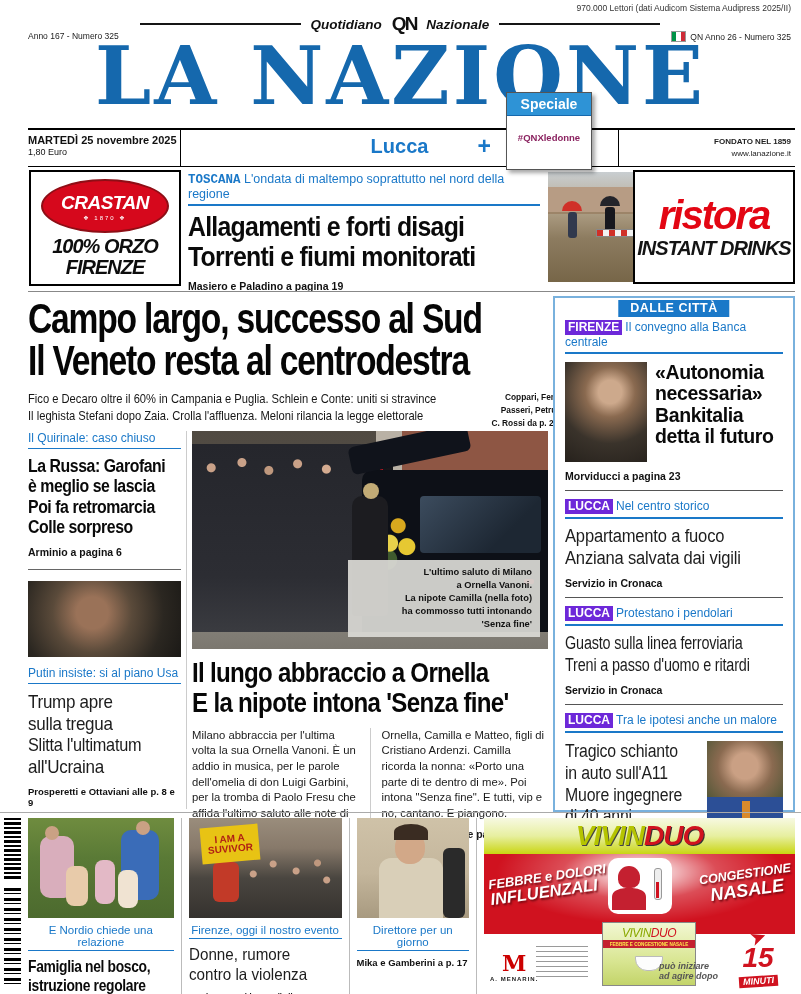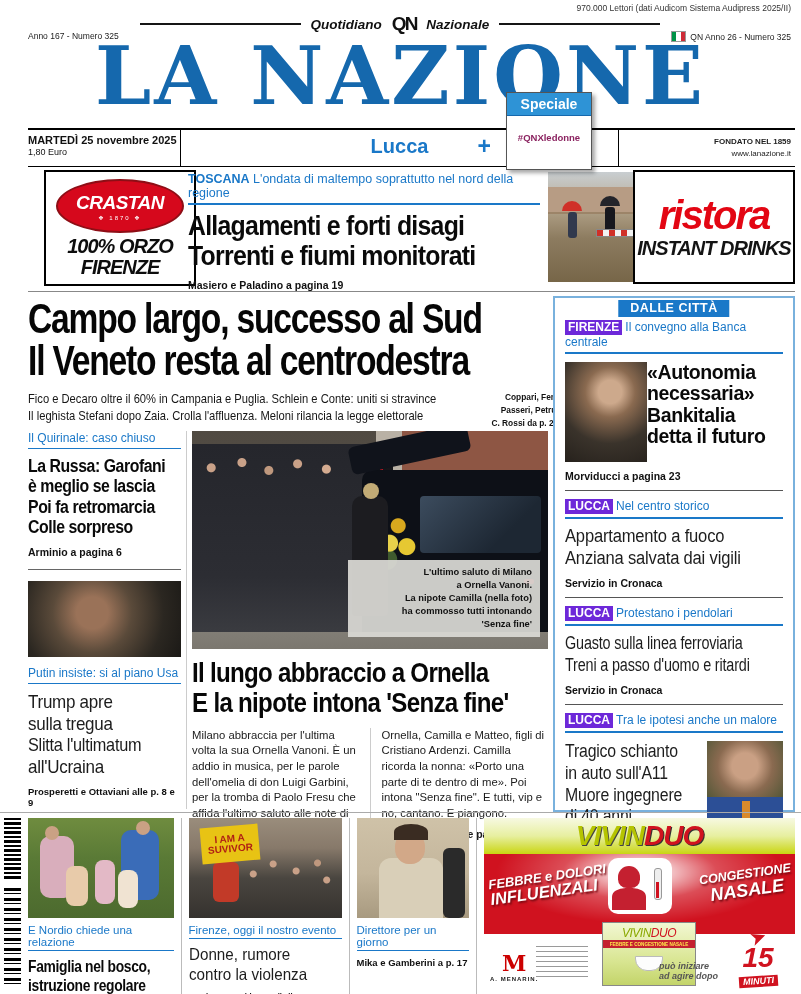--- a/index.html
+++ b/index.html
@@ -32,29 +32,29 @@
   .dl-left{width:152px;padding-top:4px;}
   .dl-left .d{font-weight:bold;font-size:11px;}
   .dl-left .p{font-size:9px;margin-top:1px;}
   .dl-center{flex:1;border-left:1px solid #000;position:relative;}
   .dl-center .ed{position:absolute;left:0;right:0;top:5px;text-align:center;color:#1a78c8;font-weight:bold;font-size:20px;}
   .dl-center .pl{position:absolute;left:calc(50% + 78px);top:3px;color:#1a78c8;font-weight:bold;font-size:23px;}
   .dl-right{width:172px;border-left:1px solid #000;text-align:right;padding:6px 4px 0 0;font-size:8px;line-height:1.5;color:#222;}
   .dl-right .f{font-weight:bold;}
   
   #topband{top:170px;left:28px;right:6px;height:118px;}
-  #crastan{left:16px;top:0;width:148px;height:112px;border:2px solid #000;text-align:center;background:#fff;}
+  #crastan{left:1px;top:0;width:148px;height:112px;border:2px solid #000;text-align:center;background:#fff;}
   #crastan .oval{width:124px;height:50px;margin:7px auto 3px;background:#d6081c;border:2px solid #8e0e16;border-radius:50%;
         display:flex;flex-direction:column;align-items:center;justify-content:center;color:#fff;}
   #crastan .oval .b{font-style:italic;font-weight:bold;font-size:19px;letter-spacing:-0.5px;}
   #crastan .oval .y{font-size:6px;letter-spacing:2px;}
   #crastan .l{font-style:italic;font-weight:bold;font-size:20px;letter-spacing:-1px;line-height:1.05;color:#0d0d0d;}
   #tstory{left:160px;top:2px;width:352px;}
   .kicker{color:#1a78c8;font-size:12.5px;border-bottom:2px solid #1a78c8;padding-bottom:3px;}
-  .kicker b{font-weight:bold;}
+  .kicker b{font-weight:bold;font-family:Liberation Mono, monospace;}
   #tstory .hl{margin-top:7px;font-weight:bold;font-size:27px;letter-spacing:-0.8px;line-height:1.1;color:#0a0a0a;}
   .byline{font-size:10.5px;font-weight:bold;color:#111;}
   #tstory .byline{margin-top:8px;}
   #floodphoto{left:520px;top:2px;width:100px;height:110px;overflow:hidden;
         background:linear-gradient(180deg,#c9ced1 0%,#bdb5a6 22%,#a8987e 40%,#8d7c60 60%,#776648 100%);}
   #floodphoto .houses{position:absolute;top:14%;left:0;right:0;height:22%;background:#b79c84;box-shadow:0 2px 0 #9c8468;}
   #floodphoto .umb1{position:absolute;left:14%;top:26%;width:20px;height:10px;background:#d03028;border-radius:10px 10px 0 0;}
   #floodphoto .fig1{position:absolute;left:20%;top:36%;width:9px;height:26px;background:#31394d;border-radius:3px;}
   #floodphoto .umb2{position:absolute;left:52%;top:22%;width:20px;height:10px;background:#23242a;border-radius:10px 10px 0 0;}
   #floodphoto .fig2{position:absolute;left:57%;top:32%;width:10px;height:30px;background:#17181e;border-radius:3px;}
@@ -120,38 +120,38 @@
   
   #rail{top:296px;left:553px;width:242px;height:516px;border:2px solid #79b1dd;box-sizing:border-box;padding:0 10px;background:#fff;}
   #railbadge{position:absolute;top:2px;left:50%;transform:translateX(-50%);background:#1a78c8;color:#fff;
         font-weight:bold;font-size:12.5px;letter-spacing:.5px;padding:1px 12px 2px;}
   .rk{margin-top:8px;border-bottom:2px solid #1a78c8;padding-bottom:3px;font-size:12px;color:#1a78c8;}
   .rk .chip{display:inline-block;background:#6d28d9;color:#fff;font-weight:bold;padding:0 3px 1px;margin-right:3px;}
   .rs-hl-b{font-weight:bold;font-size:19.5px;letter-spacing:-0.4px;line-height:1.1;color:#0a0a0a;}
   .rs-hl-n{font-weight:normal;font-size:18px;letter-spacing:-0.2px;line-height:1.2;color:#1d1d1d;margin-top:7px;}
   .rs-by{font-size:10.5px;font-weight:bold;margin-top:8px;}
   .rdiv{border-top:1px solid #555;margin:8px 0 0;}
-  #rail .frow{display:flex;margin-top:8px;}
+  #rail .frow{display:flex;margin-top:8px;gap:8px;}
   #bankphoto{width:82px;height:100px;flex:none;
         background:radial-gradient(circle at 55% 30%,#cda98c 0 14%,#8a6a50 30%,#3a332b 62%,#26211c 100%);}
   #engphoto{width:76px;height:96px;flex:none;
         background:radial-gradient(circle at 50% 26%,#caa084 0 16%,#8a6a50 34%,#41512f 70%,#32401f 100%);position:relative;overflow:hidden;}
   #engphoto .suit{position:absolute;bottom:0;left:0;right:0;height:42%;background:#2c4f96;}
   #engphoto .tie{position:absolute;bottom:0;left:46%;width:8px;height:38%;background:#d98a2c;}
   
   #brule{top:812px;left:0;right:0;height:1px;background:#aaa;}
   #barcode1{left:4px;top:818px;width:17px;height:62px;
         background:repeating-linear-gradient(180deg,#000 0 2px,#fff 2px 4px,#000 4px 7px,#fff 7px 9px);}
   #barcode2{left:4px;top:888px;width:17px;height:96px;
         background:repeating-linear-gradient(180deg,#000 0 3px,#fff 3px 5px,#000 5px 6px,#fff 6px 10px);}
   #bstrip{top:818px;left:28px;right:6px;display:flex;}
   .bcell{width:146px;}
   .bcell + .bcell{border-left:1px solid #bbb;margin-left:7px;padding-left:7px;}
   .bphoto{width:100%;height:100px;position:relative;overflow:hidden;}
-  .bcell .kicker{display:block;margin-top:6px;font-size:11.5px;border-bottom-width:1.5px;padding-bottom:2px;}
+  .bcell .kicker{display:block;margin-top:6px;font-size:11.5px;border-bottom-width:1.5px;padding-bottom:2px;text-align:center;}
   .bhl-b{margin-top:6px;font-weight:bold;font-size:16.5px;letter-spacing:-0.4px;line-height:1.15;color:#0a0a0a;}
   .bhl-n{margin-top:6px;font-weight:normal;font-size:16.5px;line-height:1.2;color:#1d1d1d;}
   .bby{margin-top:6px;font-size:9.5px;font-weight:bold;}
   #famphoto{background:linear-gradient(180deg,#6f8c3f 0%,#5a7a36 40%,#4c6a2e 100%);}
   #famphoto .mom{position:absolute;left:8%;top:18%;width:34px;height:62px;background:#d9aebc;border-radius:10px;}
   #famphoto .dad{position:absolute;right:10%;top:12%;width:38px;height:70px;background:#3a6cb8;border-radius:10px;}
   #famphoto .k1{position:absolute;left:26%;top:48%;width:22px;height:40px;background:#e8cbaa;border-radius:8px;}
   #famphoto .k2{position:absolute;left:46%;top:42%;width:20px;height:44px;background:#e3b9c6;border-radius:8px;}
   #famphoto .k3{position:absolute;left:62%;top:52%;width:20px;height:38px;background:#f0e3d2;border-radius:8px;}
   #famphoto .h1,#famphoto .h2{position:absolute;width:14px;height:14px;border-radius:50%;background:#caa184;}

